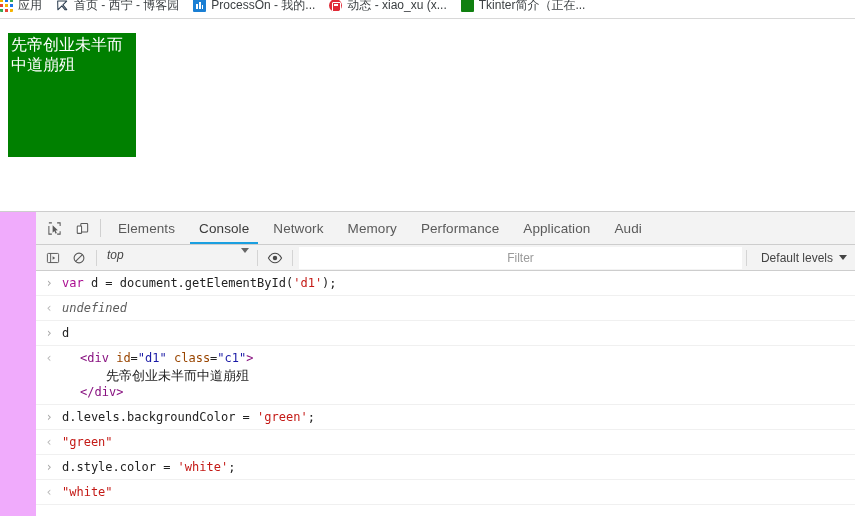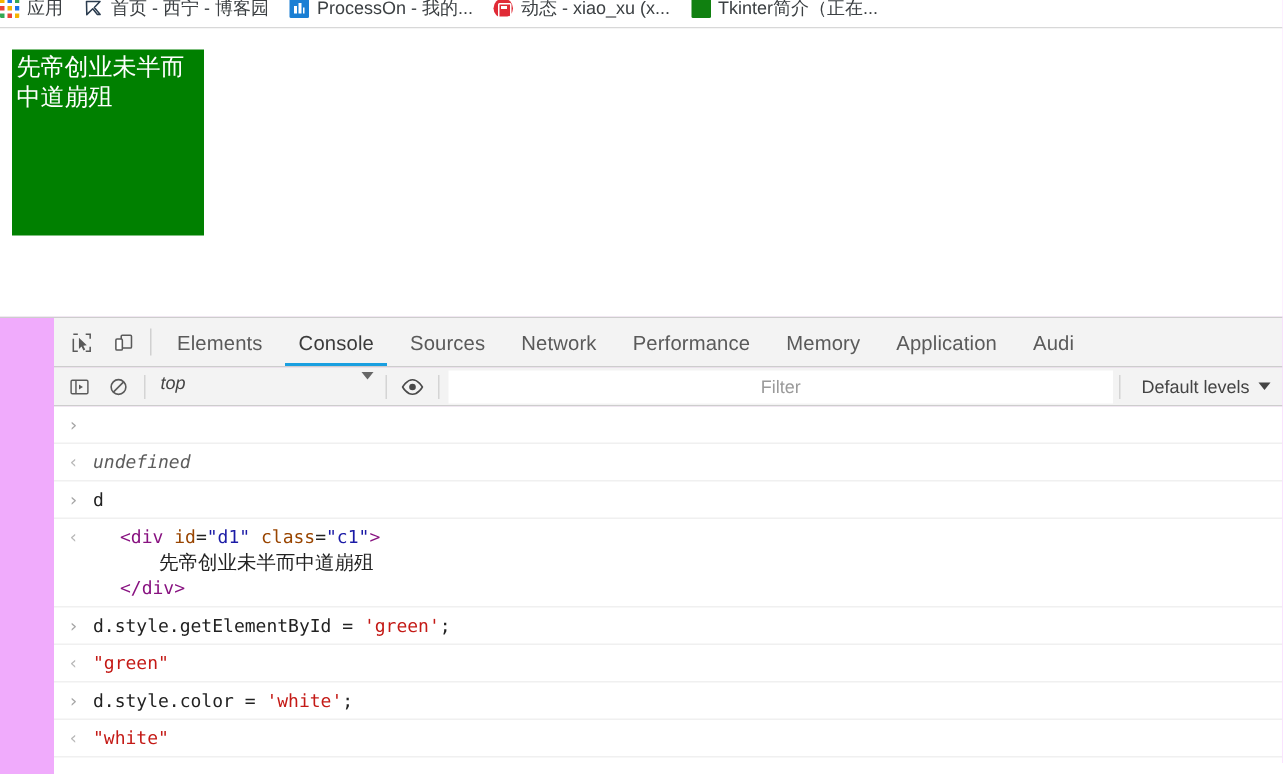--- a/index.html
+++ b/index.html
@@ -303,24 +303,23 @@
     <div class="dt-iconbtn" title="Toggle device toolbar">
       <svg width="15" height="15" viewBox="0 0 16 16" aria-hidden="true">
         <rect x="6.2" y="2.6" width="7.3" height="9.2" rx="0.8" stroke="#5a5a5a" stroke-width="1.1" fill="none"></rect>
         <rect x="2.4" y="5.4" width="4.6" height="7.8" rx="0.8" stroke="#5a5a5a" stroke-width="1.1" fill="#ffffff"></rect>
       </svg>
     </div>
     <div class="dt-sep"></div>
     <div id="tabs-host" style="display:flex;align-items:stretch;">
         <div class="dt-tab">Elements</div>
         <div class="dt-tab active">Console</div>
-        <div class="dt-tab">Sources</div>
         <div class="dt-tab">Network</div>
+        <div class="dt-tab">Memory</div>
         <div class="dt-tab">Performance</div>
-        <div class="dt-tab">Memory</div>
         <div class="dt-tab">Application</div>
         <div class="dt-tab">Audi</div>
       </div>
   </div>
 
   <div id="console-toolbar">
     <div class="ct-btn" title="Show console sidebar">
       <svg width="14" height="14" viewBox="0 0 16 16" aria-hidden="true">
         <rect x="1.6" y="2.8" width="12.8" height="10.4" rx="1" stroke="#5a5a5a" stroke-width="1.1" fill="none"></rect>
         <line x1="5.3" y1="2.8" x2="5.3" y2="13.2" stroke="#5a5a5a" stroke-width="1.1"></line>
@@ -350,36 +349,37 @@
     <div class="ct-vsep"></div>
     <div id="levels-select">
       <span>Default levels</span>
       <span class="caret"></span>
     </div>
   </div>
 
   <div id="console-log">
       <div class="log-row">
         <div class="log-gutter">›</div>
+        <div class="log-content"><span class="tok-kw">var </span><span class="tok-plain">d = document.getElementById(</span><span class="tok-str">'d1'</span><span class="tok-plain">);</span></div>
       </div>
       <div class="log-row">
         <div class="log-gutter out">‹</div>
         <div class="log-content result"><span class="tok-result">undefined</span></div>
       </div>
       <div class="log-row">
         <div class="log-gutter">›</div>
         <div class="log-content"><span class="tok-plain">d</span></div>
       </div>
       <div class="log-row">
         <div class="log-gutter out">‹</div>
         <div class="log-content"><div class="html-block"><div><span class="tok-punct">&lt;</span><span class="tok-tag">div</span><span class="tok-plain"> </span><span class="tok-attr">id</span><span class="tok-plain">=</span><span class="tok-attrval">"d1"</span><span class="tok-plain"> </span><span class="tok-attr">class</span><span class="tok-plain">=</span><span class="tok-attrval">"c1"</span><span class="tok-punct">&gt;</span></div><div class="html-inner">先帝创业未半而中道崩殂</div><div><span class="tok-punct">&lt;/</span><span class="tok-tag">div</span><span class="tok-punct">&gt;</span></div></div></div>
       </div>
       <div class="log-row">
         <div class="log-gutter">›</div>
-        <div class="log-content"><span class="tok-plain">d.style.getElementById = </span><span class="tok-str">'green'</span><span class="tok-plain">;</span></div>
+        <div class="log-content"><span class="tok-plain">d.levels.backgroundColor = </span><span class="tok-str">'green'</span><span class="tok-plain">;</span></div>
       </div>
       <div class="log-row">
         <div class="log-gutter out">‹</div>
         <div class="log-content result"><span class="tok-strres">"green"</span></div>
       </div>
       <div class="log-row">
         <div class="log-gutter">›</div>
         <div class="log-content"><span class="tok-plain">d.style.color = </span><span class="tok-str">'white'</span><span class="tok-plain">;</span></div>
       </div>
       <div class="log-row">

